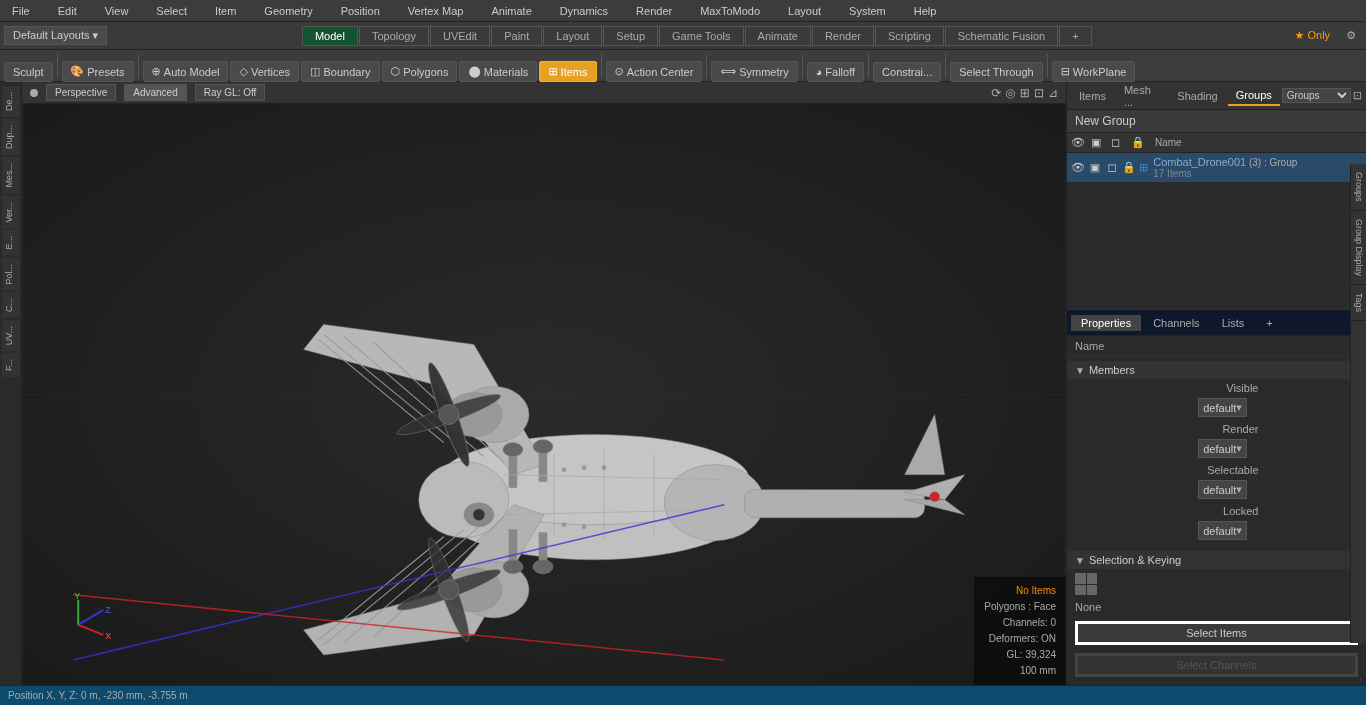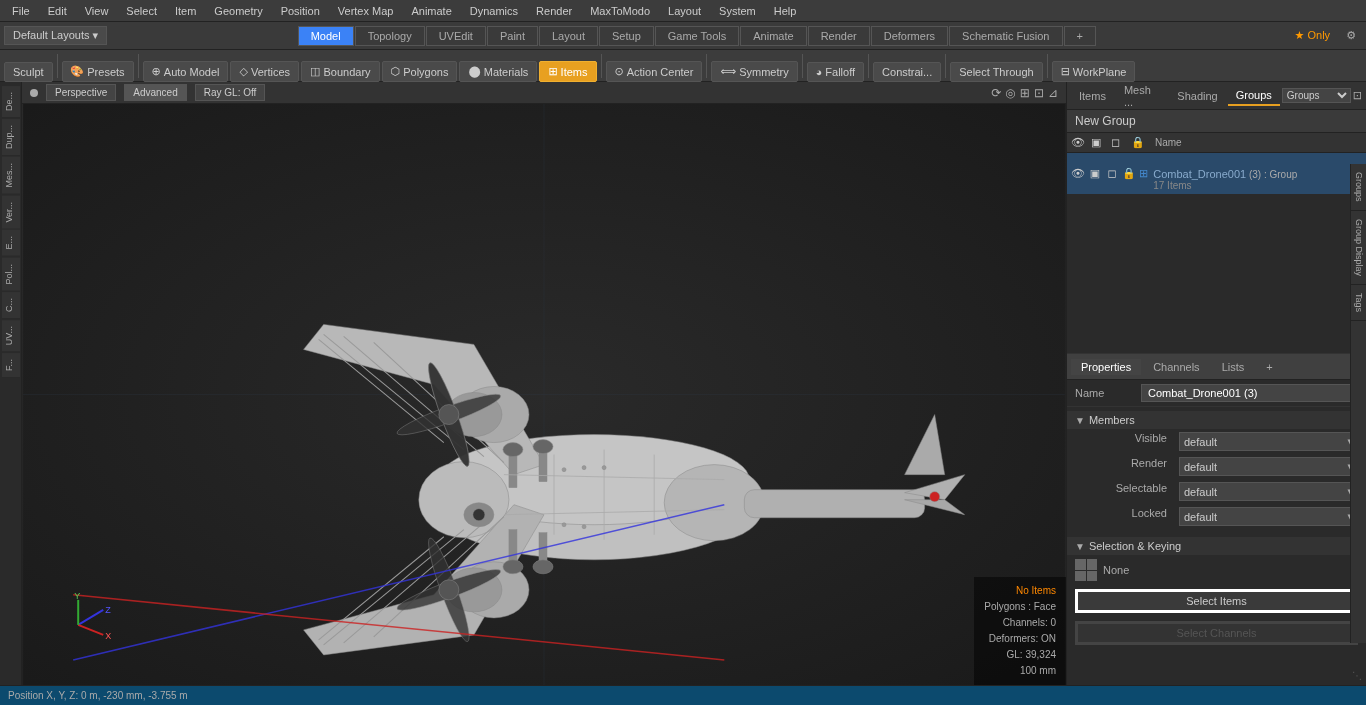--- a/index.html
+++ b/index.html
@@ -1,27 +1,27 @@
 <!DOCTYPE html>
 <html><head>
   <meta charset="utf-8">
   <style>
     * { box-sizing: border-box; margin: 0; padding: 0; }
     body { width: 1366px; height: 705px; overflow: hidden; background: #2a2a2a; font-family: 'Segoe UI', Tahoma, sans-serif; font-size: 11px; color: #ccc; }
 
     
-    #menu-bar { display: flex; align-items: center; background: #3c3c3c; height: 22px; border-bottom: 1px solid #222; padding: 0 4px; gap: 2px; }
+    #menu-bar { display: flex; align-items: center; background: #3c3c3c; height: 22px; border-bottom: 1px solid #222; padding: 0 4px; gap: 12px; }
     .menu-item { padding: 2px 8px; cursor: pointer; color: #ccc; font-size: 11px; }
 
     
     #layout-bar { display: flex; align-items: center; background: #3a3a3a; height: 28px; border-bottom: 1px solid #222; padding: 0 4px; gap: 2px; }
     .layout-dropdown { background: #4a4a4a; border: 1px solid #555; color: #ccc; padding: 2px 8px; font-size: 11px; cursor: pointer; }
     .layout-tabs { display: flex; gap: 1px; flex: 1; justify-content: center; }
     .layout-tab { padding: 3px 12px; background: #3a3a3a; color: #aaa; cursor: pointer; font-size: 11px; border: 1px solid #555; }
-    .layout-tab.active { background: #3b82f6; color: #fff; }
+    .layout-tab.active { background: #14532d; color: #fff; }
     .layout-star { margin-left: auto; color: #f90; font-size: 11px; padding: 2px 8px; }
     .layout-gear { padding: 2px 6px; color: #aaa; }
 
     
     #toolbar { display: flex; align-items: center; background: #3c3c3c; height: 32px; border-bottom: 1px solid #222; padding: 0 4px; gap: 2px; }
     .tb-btn { display: flex; align-items: center; gap: 3px; padding: 3px 8px; background: #4a4a4a; border: 1px solid #555; color: #ccc; cursor: pointer; font-size: 11px; border-radius: 2px; white-space: nowrap; margin-top: 12px; }
     .tb-btn.active { background: #e8a020; border-color: #f0b030; color: #fff; }
     .tb-separator { width: 1px; height: 24px; background: #555; margin: 0 2px; }
 
     
@@ -61,46 +61,46 @@
     
     #item-list-header { display: flex; background: #333; height: 20px; align-items: center; padding: 0 4px; border-bottom: 1px solid #222; gap: 4px; }
     .col-icon { width: 16px; }
     .col-name { flex: 1; color: #aaa; font-size: 10px; padding-left: 4px; }
 
     
     #item-list { background: #2a2a2a; overflow-y: auto; flex: 1; max-height: 200px; }
     .item-row { display: flex; align-items: center; padding: 3px 4px; gap: 3px; cursor: pointer; }
     .item-row.selected { background: #2a4a6a; }
     .item-vis-icon { width: 14px; height: 14px; display: flex; align-items: center; justify-content: center; }
-    .item-name { flex: 1; color: #88aacc; font-size: 11px; margin-top: 12px; }
+    .item-name { flex: 1; color: #88aacc; font-size: 11px; }
     .item-sub { color: #888; font-size: 10px; }
 
     
     #properties-panel { border-top: 1px solid #333; flex: 1; display: flex; flex-direction: column; }
-    #prop-tabs { display: flex; align-items: center; background: #404040; height: 26px; padding: 0 4px; gap: 2px; border-bottom: 1px solid #222; }
+    #prop-tabs { display: flex; align-items: center; background: #0f172a; height: 26px; padding: 0 4px; gap: 2px; border-bottom: 1px solid #222; }
     .prop-tab { padding: 2px 10px; color: #aaa; cursor: pointer; font-size: 11px; }
     .prop-tab.active { color: #fff; background: #444; }
 
     #prop-name-row { display: flex; align-items: center; padding: 4px 8px; gap: 6px; border-bottom: 1px solid #333; }
     .prop-label { color: #aaa; font-size: 11px; min-width: 60px; }
     .prop-input { flex: 1; background: #444; border: 1px solid #555; color: #fff; padding: 2px 6px; font-size: 11px; }
 
     #members-section { padding: 4px 0; }
     .section-header { display: flex; align-items: center; padding: 3px 8px; background: #333; cursor: pointer; }
     .section-title { color: #ccc; font-size: 11px; }
     .section-arrow { color: #aaa; margin-right: 4px; font-size: 10px; }
 
-    .prop-row { display: flex; padding: 3px 8px 3px 20px; gap: 4px; }
+    .prop-row { display: flex; align-items: center; padding: 3px 8px 3px 20px; gap: 4px; flex-direction: column; }
     .prop-row-label { color: #aaa; font-size: 11px; min-width: 80px; text-align: right; margin-right: 8px; }
     .prop-dropdown { flex: 1; background: #444; border: 1px solid #555; color: #ccc; padding: 2px 4px; font-size: 11px; cursor: pointer; display: flex; align-items: center; justify-content: space-between; }
     .prop-dropdown-arrow { color: #aaa; }
 
     #selection-keying-section { padding: 4px 0; }
 
-    .keying-row { display: flex; align-items: center; padding: 4px 8px; gap: 6px; }
+    .keying-row { display: flex; padding: 4px 8px; gap: 6px; flex-direction: column; }
     .keying-grid-icon { width: 22px; height: 22px; display: grid; grid-template-columns: 1fr 1fr; gap: 1px; }
     .keying-grid-cell { background: #666; }
     .keying-btn { flex: 1; background: #3a3a3a; border: 3px solid #ffffff; color: #ccc; padding: 3px 8px; font-size: 11px; cursor: pointer; text-align: center; }
     .keying-btn.disabled { color: #555; background: #333; border-color: #444; cursor: default; }
 
     
     #right-vtabs { width: 16px; background: #333; display: flex; flex-direction: column; border-left: 1px solid #222; }
     .vtab { writing-mode: vertical-rl; color: #aaa; font-size: 9px; padding: 8px 2px; cursor: pointer; border-bottom: 1px solid #222; text-align: center; }
 
     
@@ -139,21 +139,21 @@
   <div class="layout-tabs">
     <div class="layout-tab active">Model</div>
     <div class="layout-tab">Topology</div>
     <div class="layout-tab">UVEdit</div>
     <div class="layout-tab">Paint</div>
     <div class="layout-tab">Layout</div>
     <div class="layout-tab">Setup</div>
     <div class="layout-tab">Game Tools</div>
     <div class="layout-tab">Animate</div>
     <div class="layout-tab">Render</div>
-    <div class="layout-tab">Deformers</div>
+    <div class="layout-tab">Scripting</div>
     <div class="layout-tab">Schematic Fusion</div>
     <div class="layout-tab">+</div>
   </div>
   <span class="layout-star">★ Only</span>
   <span class="layout-gear">⚙</span>
 </div>
 
 <div id="toolbar">
   <button class="tb-btn">Sculpt</button>
   <div class="tb-separator"></div>
@@ -404,21 +404,20 @@
       <div id="prop-tabs">
         <span class="prop-tab active">Properties</span>
         <span class="prop-tab">Channels</span>
         <span class="prop-tab">Lists</span>
         <span class="prop-tab">+</span>
         <span class="expand-icon">⊡</span>
       </div>
 
       <div id="prop-name-row">
         <span class="prop-label">Name</span>
-        <input class="prop-input" type="text" value="Combat_Drone001 (3)" style="">
       </div>
 
       <div id="members-section">
         <div class="section-header">
           <span class="section-arrow">▼</span>
           <span class="section-title">Members</span>
         </div>
         <div class="prop-row">
           <span class="prop-row-label">Visible</span>
           <div class="prop-dropdown">

